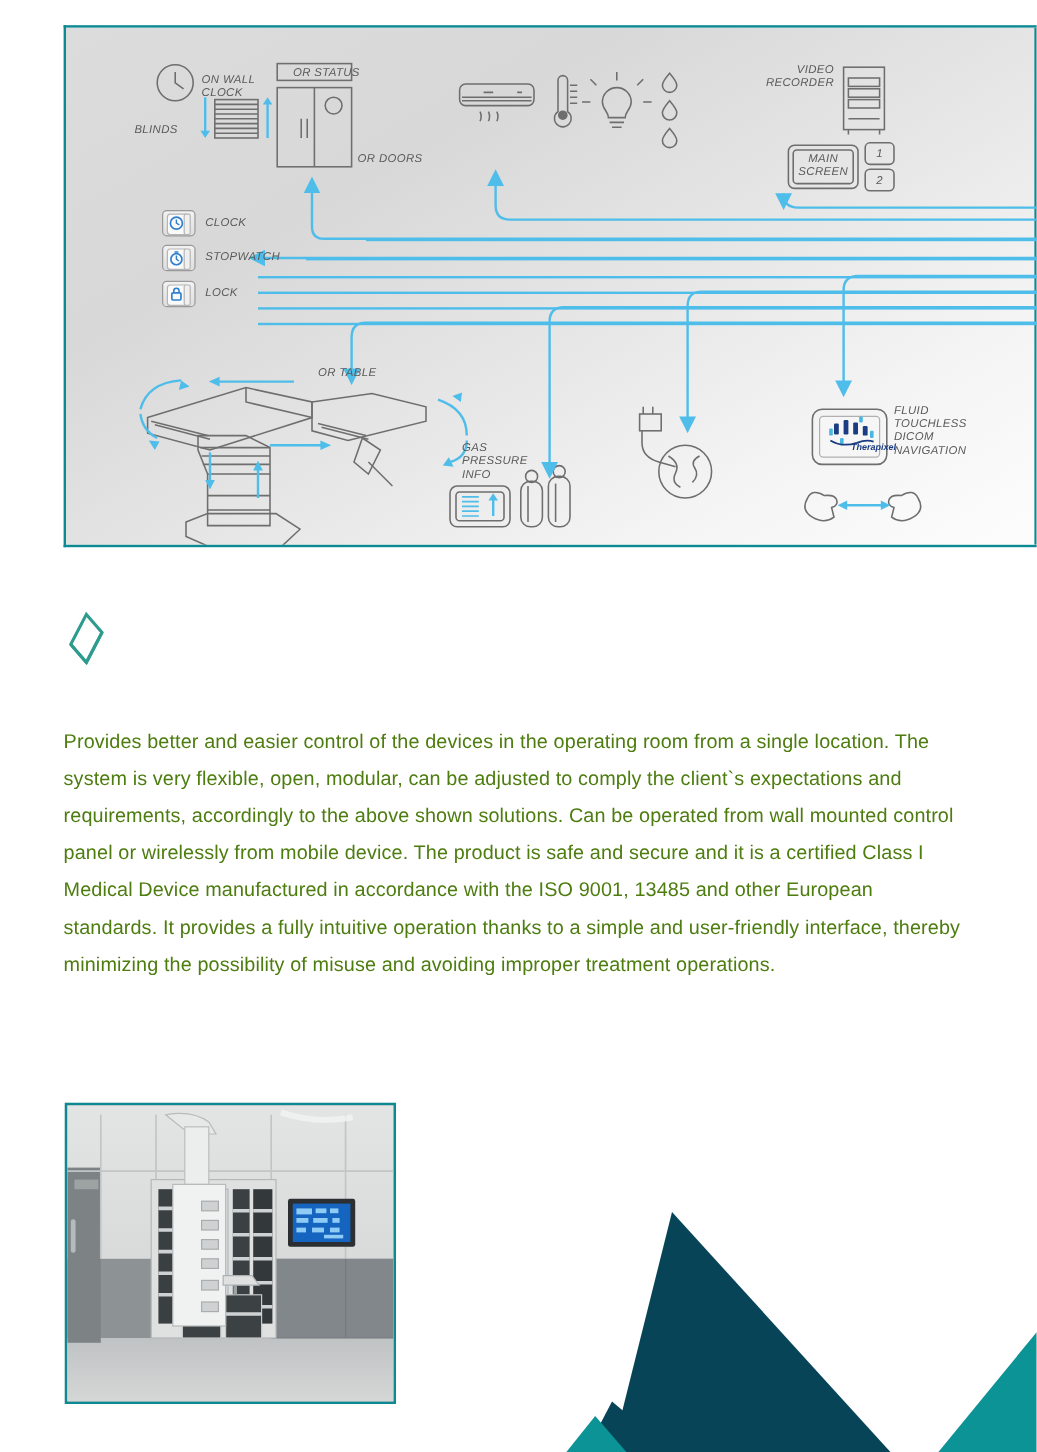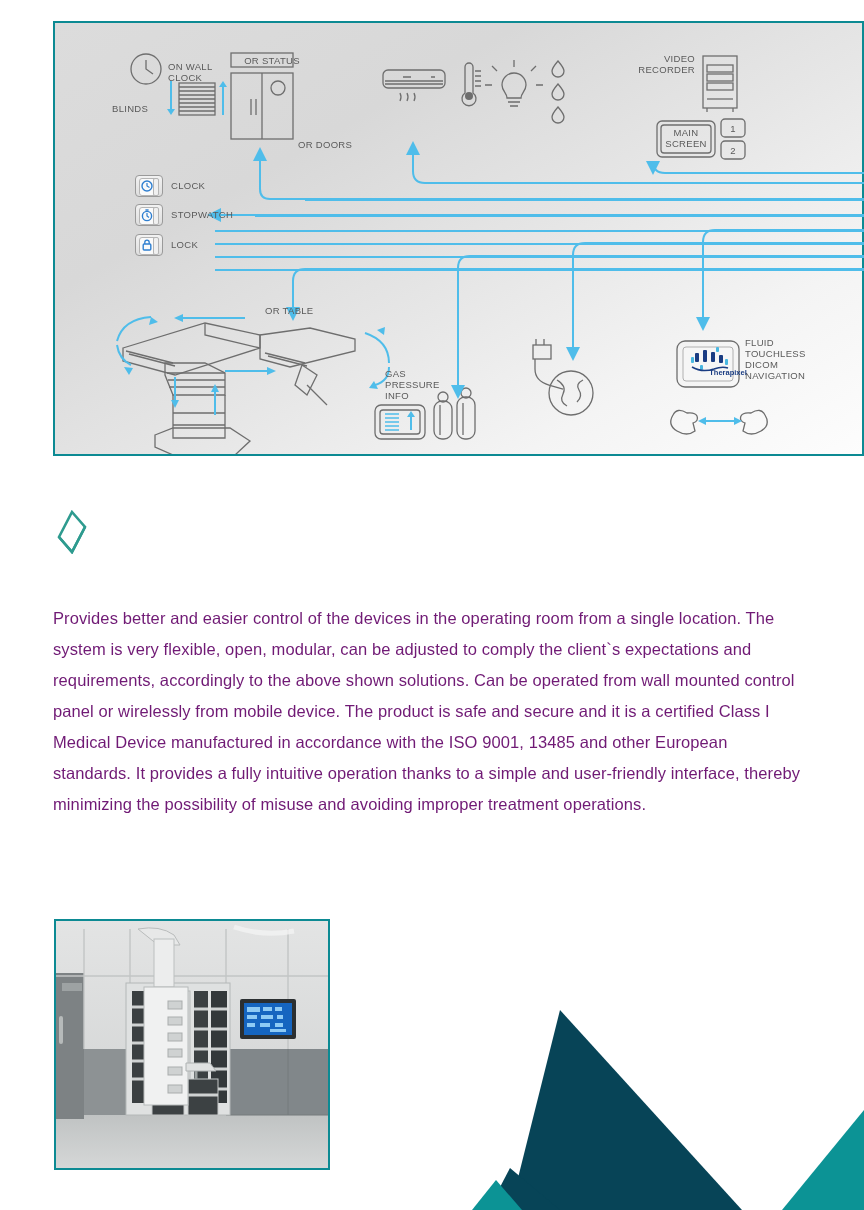--- a/index.html
+++ b/index.html
@@ -5,20 +5,21 @@
   html,body{margin:0;padding:0;background:#ffffff;}
   body{width:864px;height:1210px;position:relative;overflow:hidden;
        font-family:"Liberation Sans","DejaVu Sans",sans-serif;}
 
   
   .diagram-panel{
     position:absolute;left:53px;top:21px;width:811px;height:435px;
     border:2px solid #0c8a93;border-right:none;box-sizing:border-box;
     background:linear-gradient(150deg,#dcdcdc 0%,#d8d8d8 30%,#e6e6e6 55%,#f4f4f4 78%,#fdfdfd 100%);
     overflow:hidden;
+    font-style:italic;
   }
   .diagram-panel .edge-right{position:absolute;right:0;top:0;width:2px;height:100%;background:#0c8a93;}
   .dg{position:absolute;}
   .lbl{position:absolute;color:#5a5a5a;font-size:9.5px;line-height:11px;letter-spacing:.3px;white-space:pre;}
   .lbl.c{text-align:center;}
   .lbl.r{text-align:right;}
   .stroke{stroke:#6e6e6e;fill:none;stroke-width:1.3;}
   .blue{stroke:#4fbdea;fill:none;stroke-width:2;}
   .bluef{fill:#4fbdea;}
 
@@ -34,21 +35,21 @@
            border-radius:2px;background:#f0f0f0;}
 
   
   .heading-row{position:absolute;left:53px;top:510px;width:760px;height:48px;}
   .diamond-icon{position:absolute;left:3px;top:0px;width:32px;height:44px;}
   .heading-text{position:absolute;left:42px;top:2px;font-size:27px;font-weight:bold;color:#3a5f97;
     letter-spacing:-.2px;}
 
   
   .body-copy{position:absolute;left:53px;top:586px;width:750px;
-    font-size:16.5px;line-height:31px;color:#701a75;letter-spacing:.1px;}
+    font-size:16.5px;line-height:31px;color:#4d7c0f;letter-spacing:.1px;}
 
   
   .photo-frame{position:absolute;left:54px;top:919px;width:276px;height:251px;
     border:2px solid #0c8a93;box-sizing:border-box;overflow:hidden;background:#b9bdbd;}
   .photo-frame svg{display:block;}
 
   
   .corner-deco{position:absolute;left:452px;top:998px;width:412px;height:212px;}
 </style>
 </head>
@@ -219,21 +220,21 @@
     <path d="M811,220 H530 q-12,0 -12,12 V330" class="blue" marker-end="url(#ah)"></path>
     <path d="M811,207 H660 q-12,0 -12,12 V300" class="blue" marker-end="url(#ah)"></path>
     <path d="M811,160 H370 q-12,0 -12,-12 V126" class="blue" marker-end="url(#ah)"></path>
     <path d="M811,150 H610 q-12,0 -12,-12 V144" class="blue" marker-end="url(#ah)"></path>
   </svg>
 
   <div class="lbl" style="left:113px;top:38px;">ON WALL
 CLOCK</div>
   <div class="lbl" style="left:57px;top:80px;">BLINDS</div>
   <div class="lbl c" style="left:176px;top:32px;width:62px;padding-left:10px;">OR STATUS</div>
-  <div class="lbl" style="left:243px;top:104px;margin-top:12px;">OR DOORS</div>
+  <div class="lbl" style="left:243px;top:104px;">OR DOORS</div>
   <div class="lbl r" style="left:574px;top:30px;width:66px;">VIDEO
 RECORDER</div>
   <div class="lbl c" style="left:602px;top:104px;width:58px;">MAIN
 SCREEN</div>
   <div class="lbl c" style="left:666px;top:100px;width:24px;">1</div>
   <div class="lbl c" style="left:666px;top:122px;width:24px;">2</div>
   <div class="lbl" style="left:116px;top:157px;">CLOCK</div>
   <div class="lbl" style="left:116px;top:186px;">STOPWATCH</div>
   <div class="lbl" style="left:116px;top:216px;">LOCK</div>
   <div class="lbl" style="left:210px;top:282px;">OR TABLE</div>

